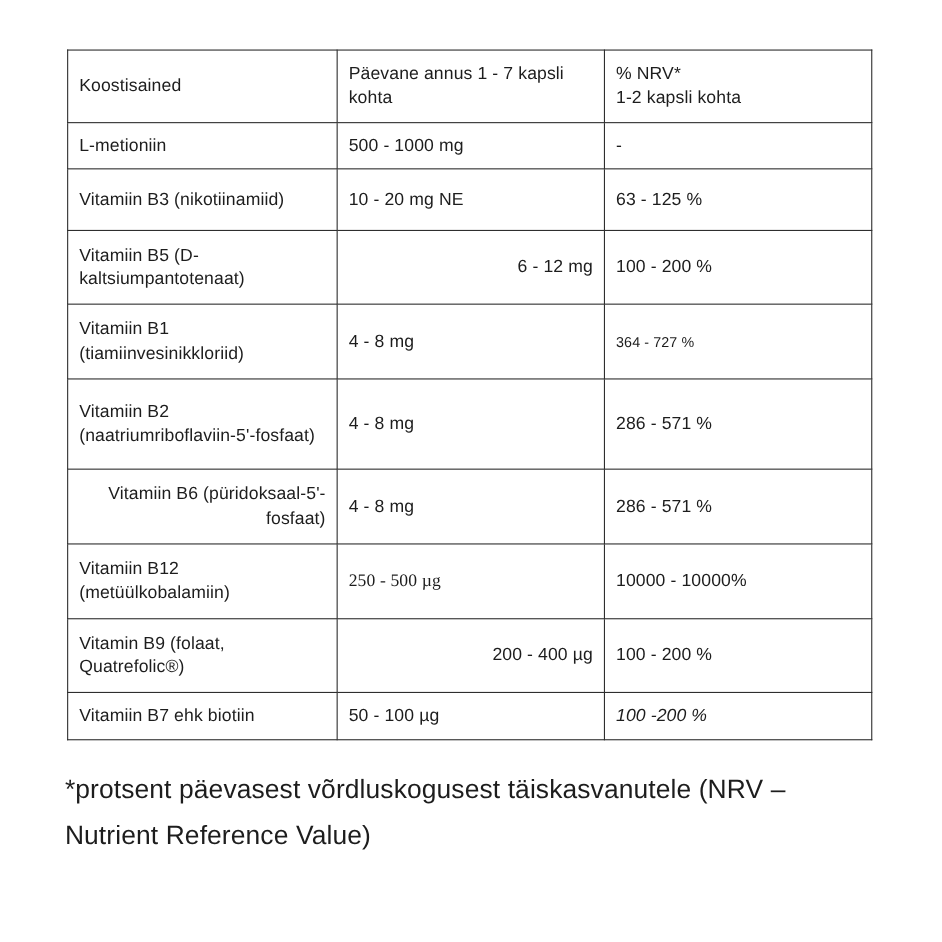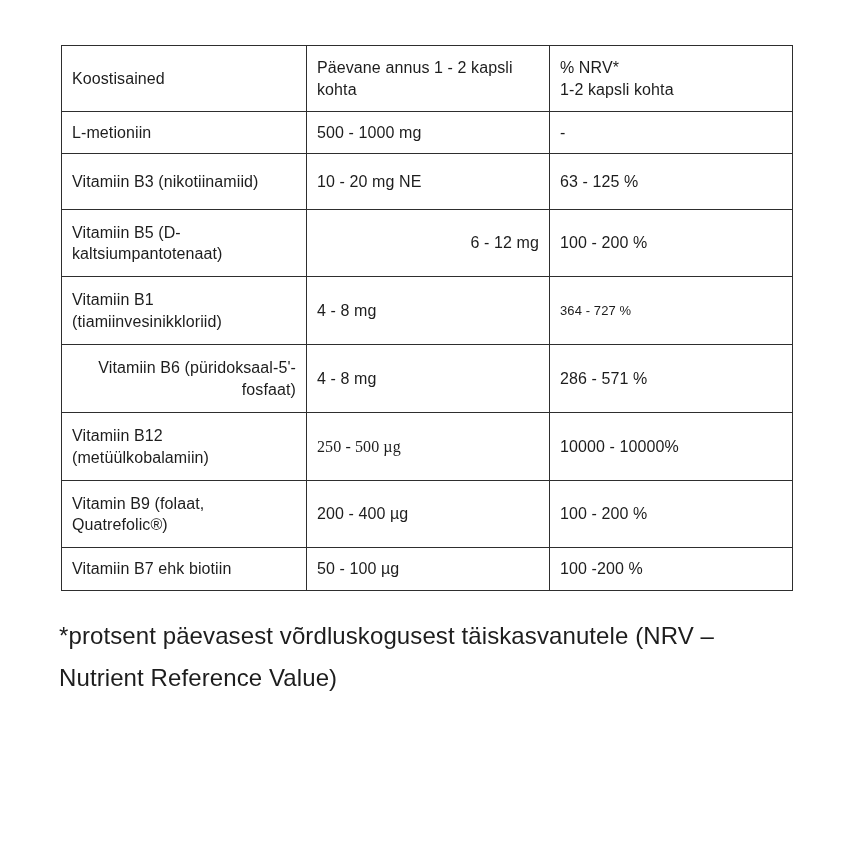--- a/index.html
+++ b/index.html
@@ -55,21 +55,21 @@
 
   <table class="ingredients">
     <colgroup>
       <col class="c1">
       <col class="c2">
       <col class="c3">
     </colgroup>
     <thead>
       <tr>
         <th>Koostisained</th>
-        <th>Päevane annus 1 - 2 kapsli kohta</th>
+        <th>Päevane annus 1 - 7 kapsli kohta</th>
         <th>% NRV*
 1-2 kapsli kohta</th>
       </tr>
     </thead>
     <tbody id="tbody-rows">
         <tr>
           <td style="height: 42px;">L-metioniin</td>
           <td style="height: 42px;">500 - 1000 mg</td>
           <td style="height: 42px;">-</td>
         </tr>
@@ -82,37 +82,42 @@
           <td style="height: 67px;">Vitamiin B5 (D-kaltsiumpantotenaat)</td>
           <td style="height: 67px; text-align: right;">6 - 12 mg</td>
           <td style="height: 67px;">100 - 200 %</td>
         </tr>
         <tr>
           <td style="height: 68px;">Vitamiin B1 (tiamiinvesinikkloriid)</td>
           <td style="height: 68px;">4 - 8 mg</td>
           <td class="small" style="height: 68px;">364 - 727 %</td>
         </tr>
         <tr>
+          <td style="height: 82px;">Vitamiin B2 (naatriumriboflaviin-5'-fosfaat)</td>
+          <td style="height: 82px;">4 - 8 mg</td>
+          <td style="height: 82px;">286 - 571 %</td>
+        </tr>
+        <tr>
           <td style="height: 68px; text-align: right;">Vitamiin B6 (püridoksaal-5'-fosfaat)</td>
           <td style="height: 68px;">4 - 8 mg</td>
           <td style="height: 68px;">286 - 571 %</td>
         </tr>
         <tr>
           <td style="height: 68px;">Vitamiin B12 (metüülkobalamiin)</td>
           <td style="height: 68px; font-family: Liberation Serif, serif;">250 - 500 µg</td>
           <td style="height: 68px;">10000 - 10000%</td>
         </tr>
         <tr>
           <td style="height: 67px;">Vitamin B9 (folaat, Quatrefolic®)</td>
-          <td style="height: 67px;">200 - 400 µg</td>
+          <td style="height: 67px; text-align: right;">200 - 400 µg</td>
           <td style="height: 67px;">100 - 200 %</td>
         </tr>
         <tr>
           <td style="height: 43px;">Vitamiin B7 ehk biotiin</td>
           <td style="height: 43px;">50 - 100 µg</td>
-          <td style="height: 43px;">100 -200 %</td>
+          <td style="height: 43px; font-style: italic;">100 -200 %</td>
         </tr>
       </tbody>
   </table>
 
   <p class="footnote">*protsent päevasest võrdluskogusest täiskasvanutele (NRV – Nutrient Reference Value)</p>
 
 </div>
 
 </body></html>

